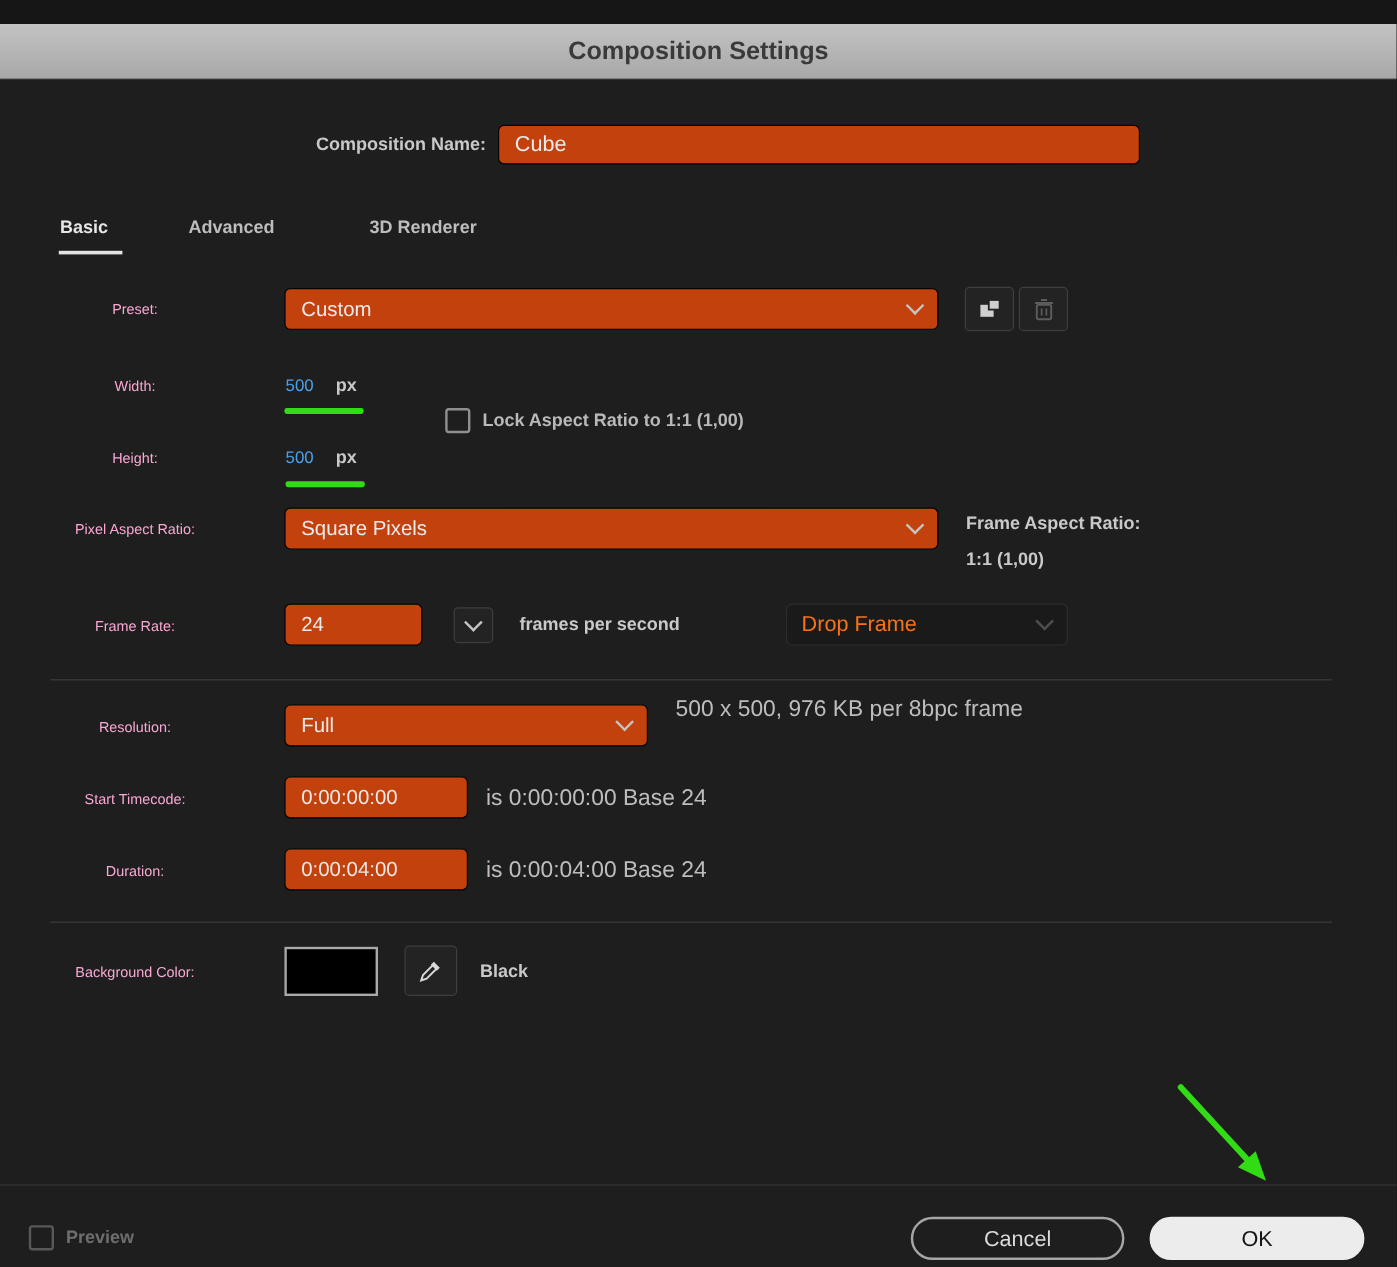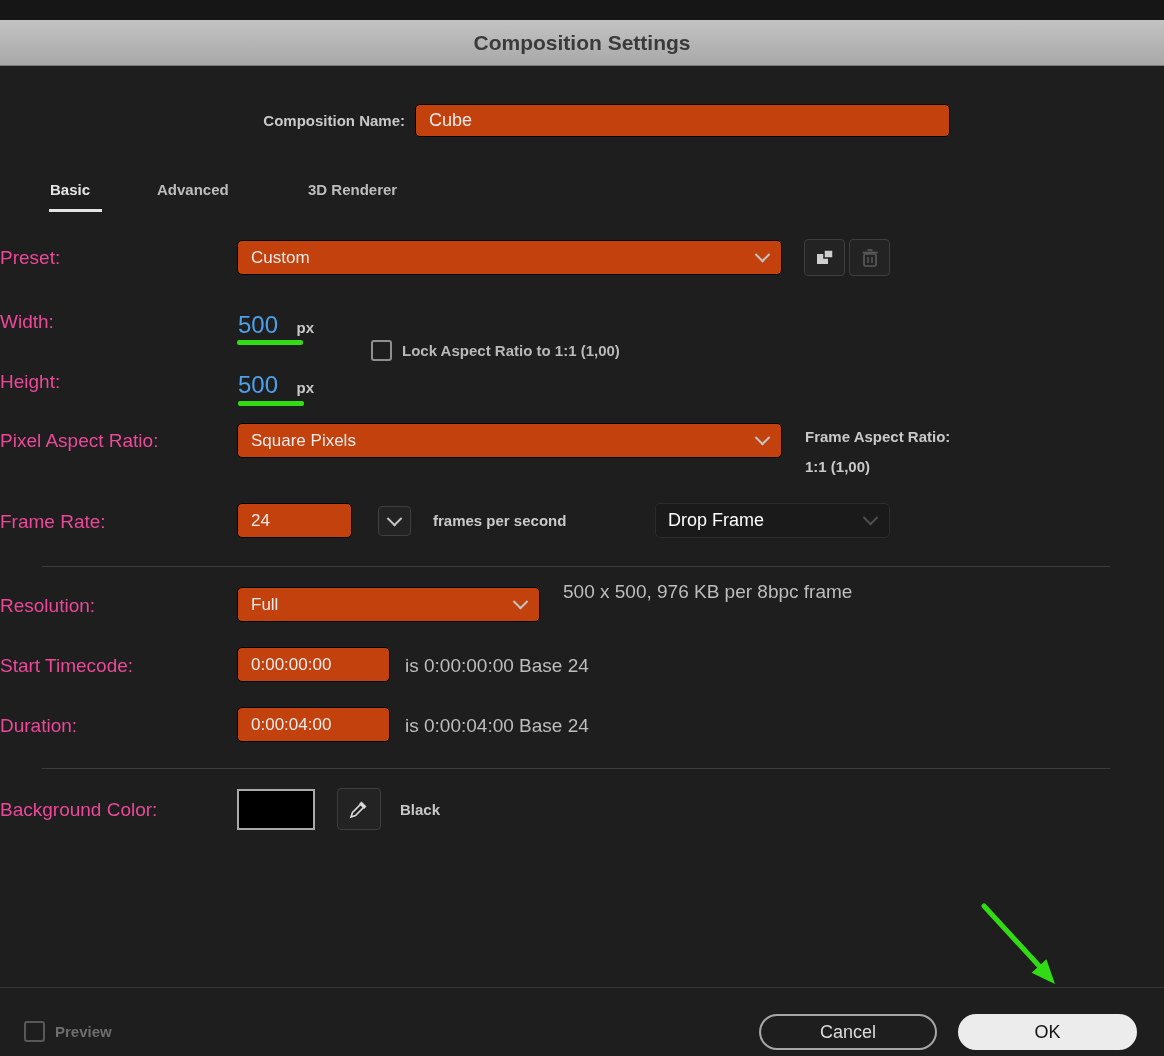--- a/index.html
+++ b/index.html
@@ -11,21 +11,21 @@
     -webkit-font-smoothing:antialiased;
   }
   .titlebar {
     position:absolute; top:0; left:0; width:1164px; height:45px;
     background:linear-gradient(#c3c3c3,#a8a8a8);
     border-bottom:1px solid #7d7d7d;
     display:flex; align-items:center; justify-content:center;
     font-size:21px; font-weight:bold; color:#3a3a3a;
   }
   .lbl { position:absolute; color:#c9c9c9; font-size:15px; line-height:22px;font-weight:bold; }
-  .row-label { position:absolute; left:0; width:225px; text-align:left; color:#ec4899; font-size:19px; line-height:22px; }
+  .row-label { position:absolute; left:0; width:225px; text-align:center; color:#f9a8d4; font-size:12px; line-height:22px; }
   .field {
     position:absolute; box-sizing:border-box;
     background:#c2410c; border:1px solid #040404; border-radius:5px;
     color:#ecebeb; font-size:17px;
     display:flex; align-items:center; padding:0 13px;
   }
   .dropdown { justify-content:space-between; cursor:default; }
   .chev {
     width:9px; height:9px; flex:0 0 auto;
     border-right:2px solid #c4c4c4; border-bottom:2px solid #c4c4c4;
@@ -39,32 +39,32 @@
   }
   .checkbox {
     position:absolute; box-sizing:border-box; width:21px; height:21px;
     border:2px solid #8f8f8f; border-radius:3px; background:transparent;
   }
   .checkbox.dim { border-color:#585858; }
   .green-underline {
     position:absolute; height:5px; border-radius:2px;
     background:var(--annotation-green,#32dc14);
   }
-  .blue-val { color:var(--accent-blue,#4da0e8); font-size:24px; }
+  .blue-val { color:var(--accent-blue,#4da0e8); font-size:14px; }
   .divider { position:absolute; left:42px; width:1068px; height:1px; background:#3c3c3c; }
   .info-text { position:absolute; color:#bdbdbd; font-size:19px; line-height:22px; }
   .pill {
     position:absolute; box-sizing:border-box; border-radius:18px;
     display:flex; align-items:center; justify-content:center;
     font-size:18px; cursor:default;
   }
   .pill.cancel { background:#1e1e1e; border:2px solid #a6a6a6; color:#dcdcdc; }
   .pill.ok { background:#ececec; border:2px solid #ececec; color:#141414; }
   .disabled-field {
-    background:#1a1a1a; border:1px solid #2c2c2c; color:#ffffff;padding-left:12px;
+    background:#1a1a1a; border:1px solid #2c2c2c; color:#f97316;padding-left:12px;
   }
   .arrow-overlay { position:absolute; top:0; left:0; pointer-events:none; z-index:50; }
   .swatch {
     position:absolute; box-sizing:border-box; background:#000;
     border:2px solid #a9a9a9;
   }
 </style>
 </head>
 <body>
 

